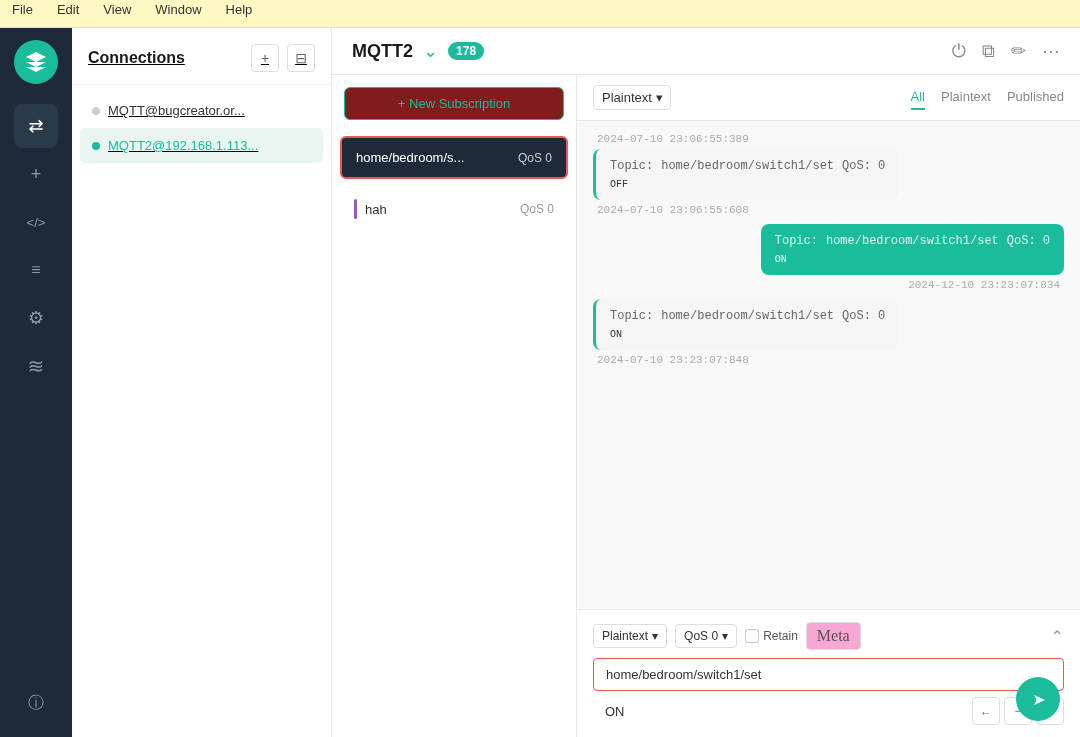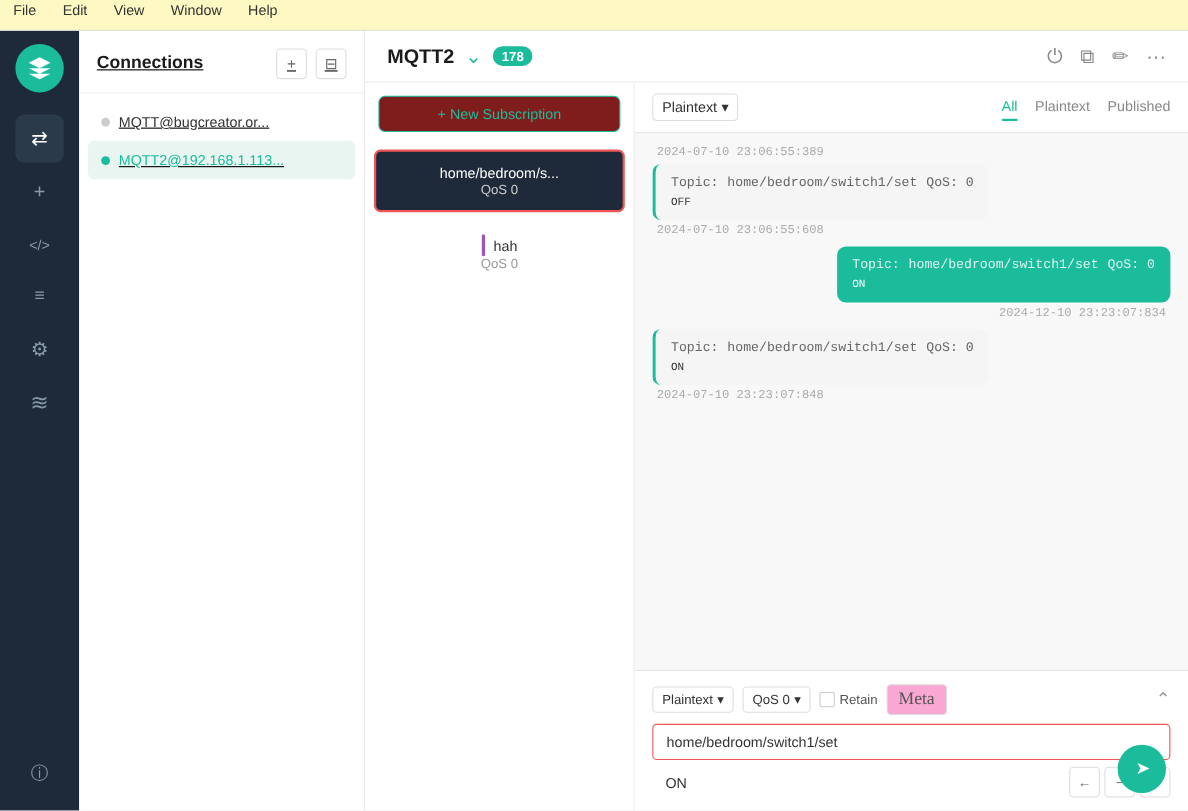--- a/index.html
+++ b/index.html
@@ -48,21 +48,21 @@
     .mqtt-header-actions { display: flex; align-items: center; gap: 16px; }
     .header-action-btn { color: #888; cursor: pointer; font-size: 18px; }
 
     
     .content-layout { display: flex; flex: 1; overflow: hidden; }
 
     
     .subscriptions-panel { width: 245px; background: white; border-right: 1px solid #e8e8e8; display: flex; flex-direction: column; }
     .new-sub-btn { margin: 12px; padding: 8px 16px; border: 1.5px solid #1abc9c; border-radius: 6px; background: #7f1d1d; color: #1abc9c; font-size: 13px; cursor: pointer; display: flex; align-items: center; justify-content: center; gap: 6px; font-weight: 500; }
     
-    .sub-item { padding: 12px 14px; display: flex; align-items: center; justify-content: space-between; cursor: pointer; margin: 4px 8px; border-radius: 6px; flex-direction: column; }
+    .sub-item { padding: 12px 14px; display: flex; align-items: center; justify-content: space-between; cursor: pointer; margin: 4px 8px; border-radius: 6px; }
     .sub-item.active { background: #1e2a3a; border: 2px solid #e55; border-radius: 6px; }
     .sub-left { display: flex; align-items: center; gap: 8px; }
     .sub-indicator { width: 3px; height: 20px; border-radius: 2px; background: #1abc9c; }
     .sub-topic { font-size: 13px; color: #333; }
     .sub-item.active .sub-topic { color: white; }
     .sub-qos { font-size: 12px; color: #999; }
     .sub-item.active .sub-qos { color: #ccc; }
 
     
     .messages-panel { flex: 1; display: flex; flex-direction: column; }

